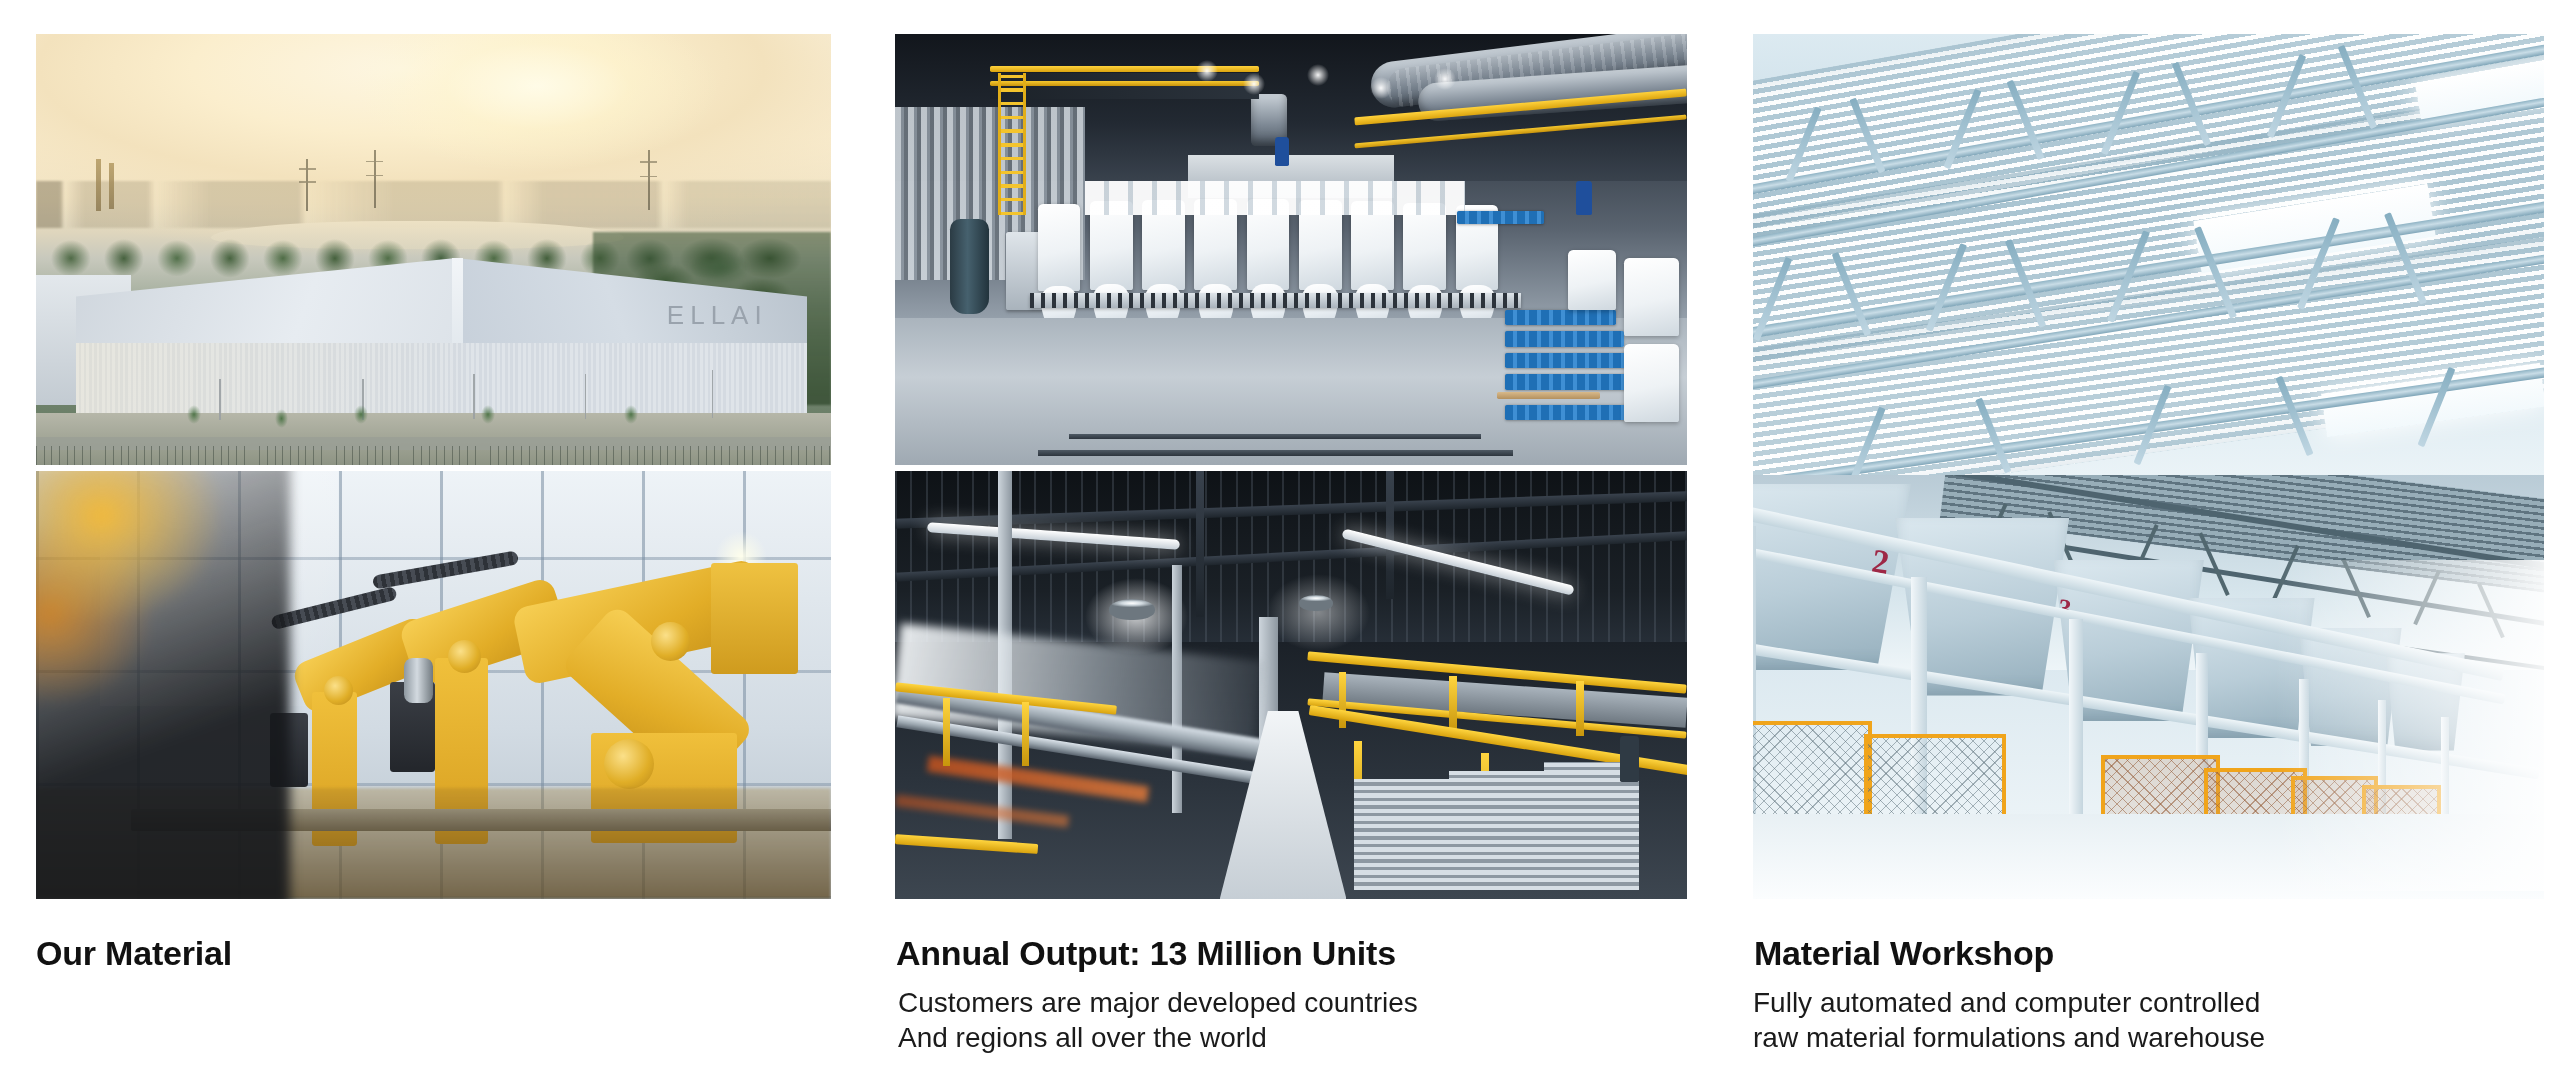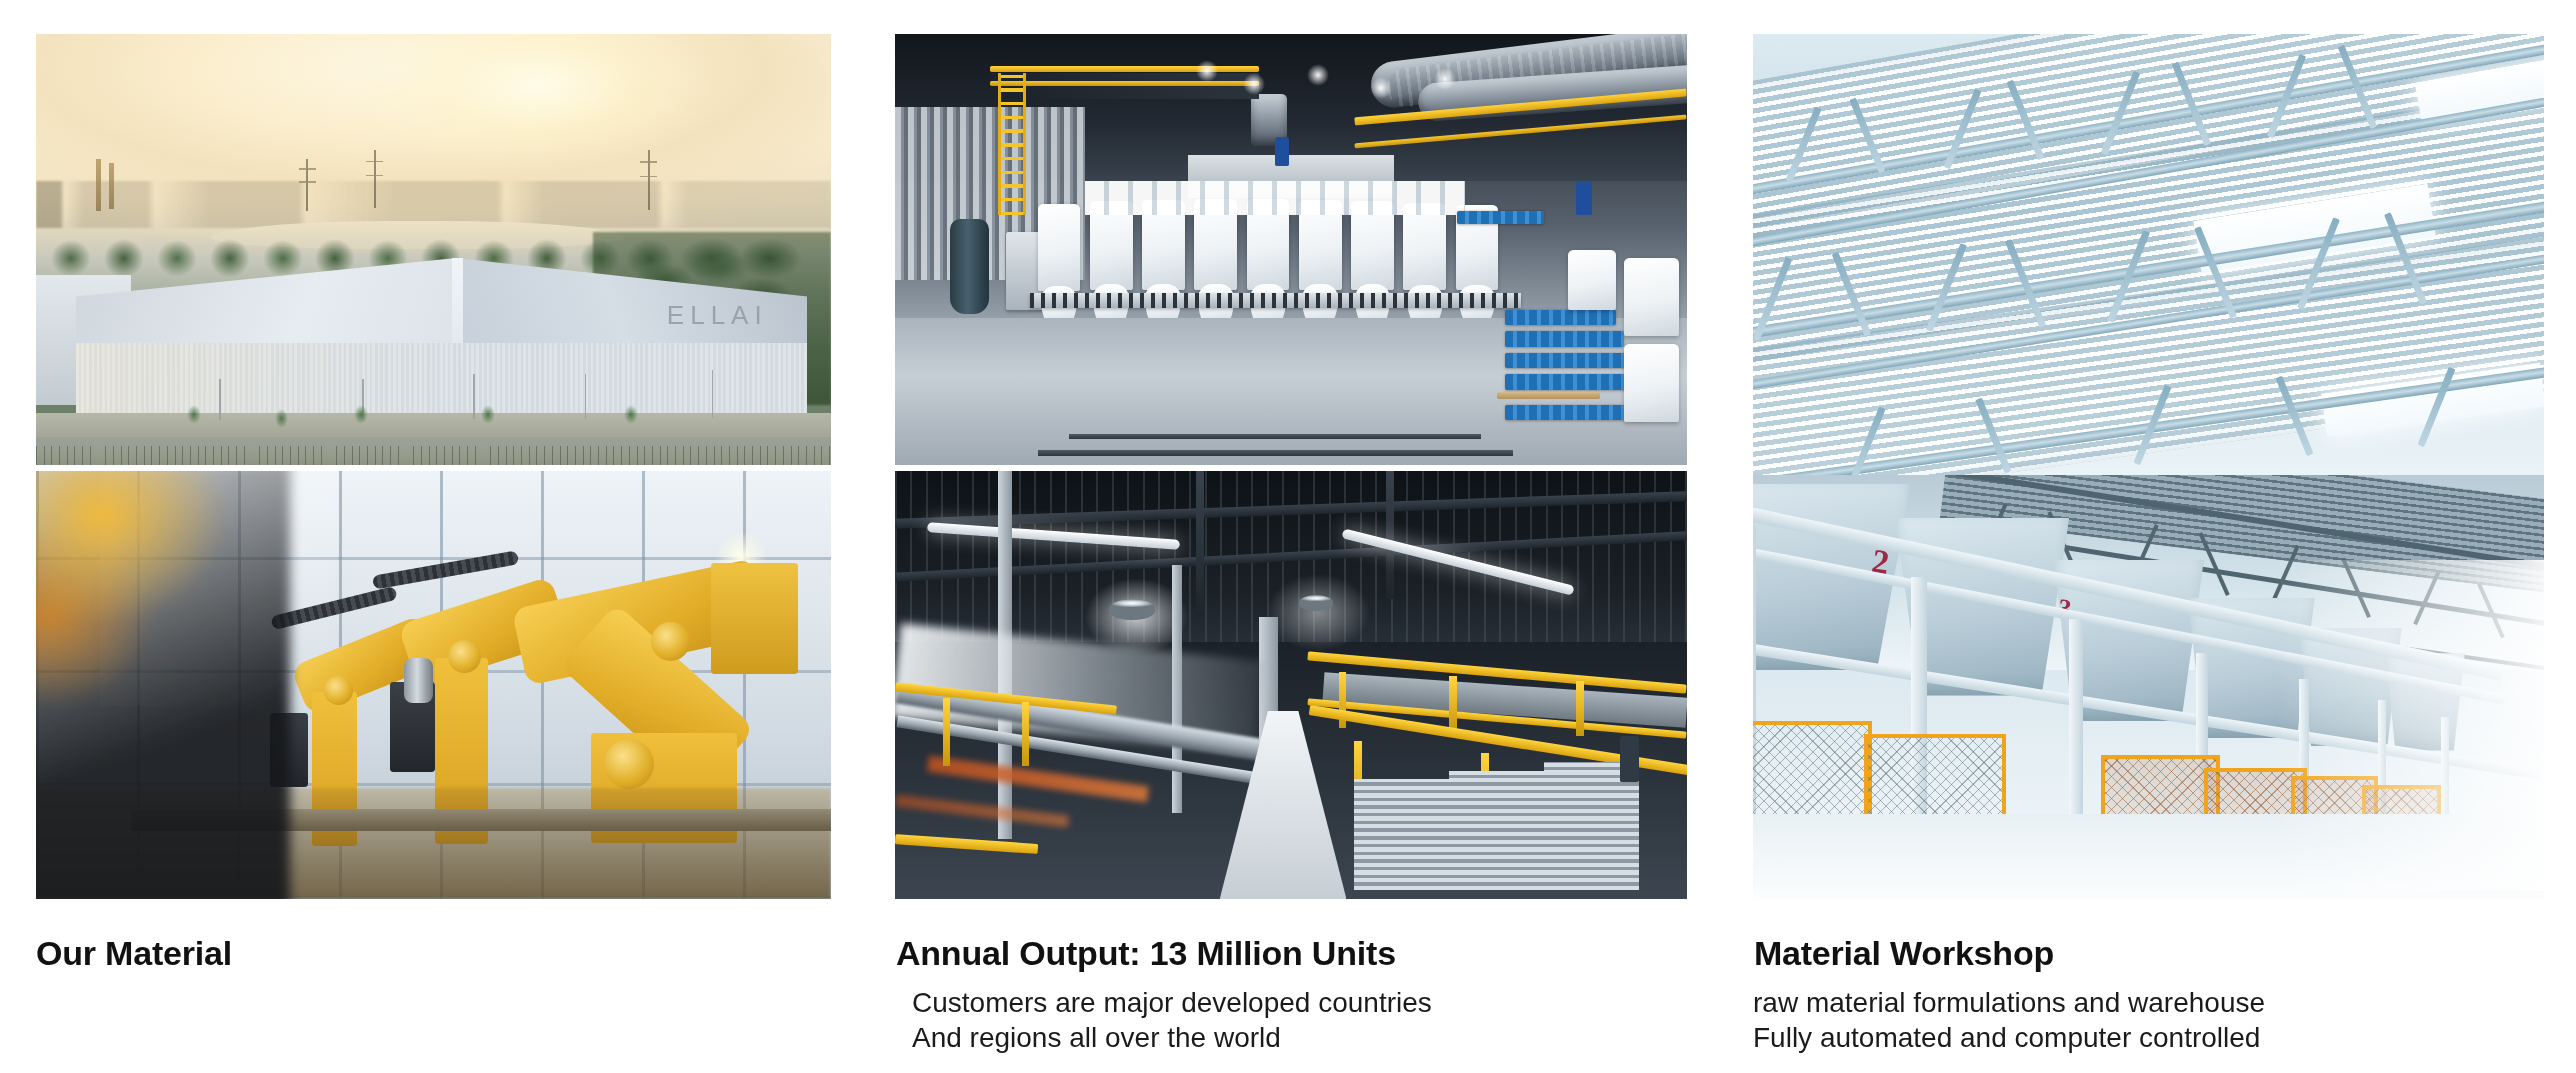--- a/index.html
+++ b/index.html
@@ -16,21 +16,21 @@
   .photo.half{height:431px;}
   .photo.half.second{height:428px;margin-top:6px;}
   .photo.tall{height:865px;}
 
   .cap{position:absolute;left:0;top:902px;}
   .cap h2{margin:0;font-size:34px;font-weight:700;color:#111;letter-spacing:-0.2px;
           line-height:1.05;font-family:"Liberation Sans",sans-serif;white-space:nowrap;}
   .cap .body{margin-top:14.6px;font-size:28px;font-weight:400;color:#1b1b1b;
              line-height:1.23;white-space:nowrap;}
   #cap-2 h2{margin-left:0.9px}
-  #cap-2 .body{margin-left:17px}
+  #cap-2 .body{margin-left:3px}
   #cap-3 h2{margin-left:0.9px}
 
   
   .p1{background:
       radial-gradient(120% 70% at 46% 8%, #fdf6e2 0%, #fbeecd 22%, #f3e2bd 38%, rgba(243,226,189,0) 62%),
       linear-gradient(#fdf8ea 0%, #fbf0d6 24%, #f0e3c4 38%, #dfd6bd 46%, #c8c9bd 52%, #a9b2a2 60%, #8c9c86 70%, #72856d 82%, #5f7460 100%);}
   .sun{position:absolute;left:40%;top:-8%;width:46%;height:40%;
        background:radial-gradient(closest-side,rgba(255,252,232,.95),rgba(255,246,205,.45),rgba(255,246,205,0));}
   .skyline{position:absolute;left:0;right:0;top:34%;height:11%;
       background:linear-gradient(90deg,
@@ -550,20 +550,20 @@
         <div class="mesh rust" style="left:77%;top:73%;width:9%;height:20%;"></div>
 
         <div class="floor6"></div>
         <div class="haze6"></div>
       </div>
     </div>
 
     <div class="cap" id="cap-3">
       <h2>Material Workshop</h2>
       <div class="body">
+        <div>Fully automated and computer controlled</div>
         <div>raw material formulations and warehouse</div>
-        <div>Fully automated and computer controlled</div>
       </div>
     </div>
   </div>
 
 </div>
 
 
 </body></html>

